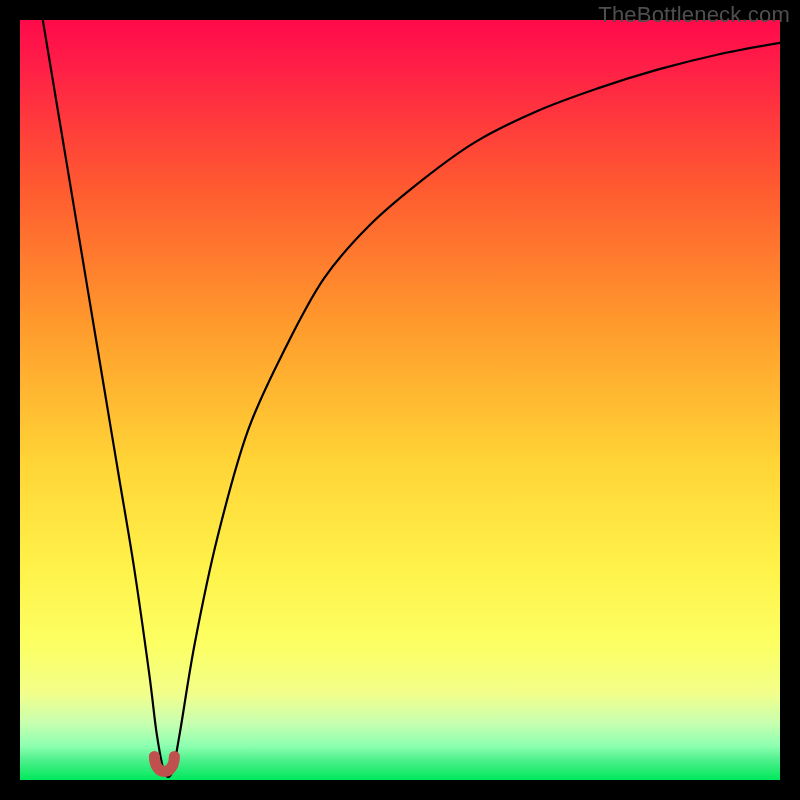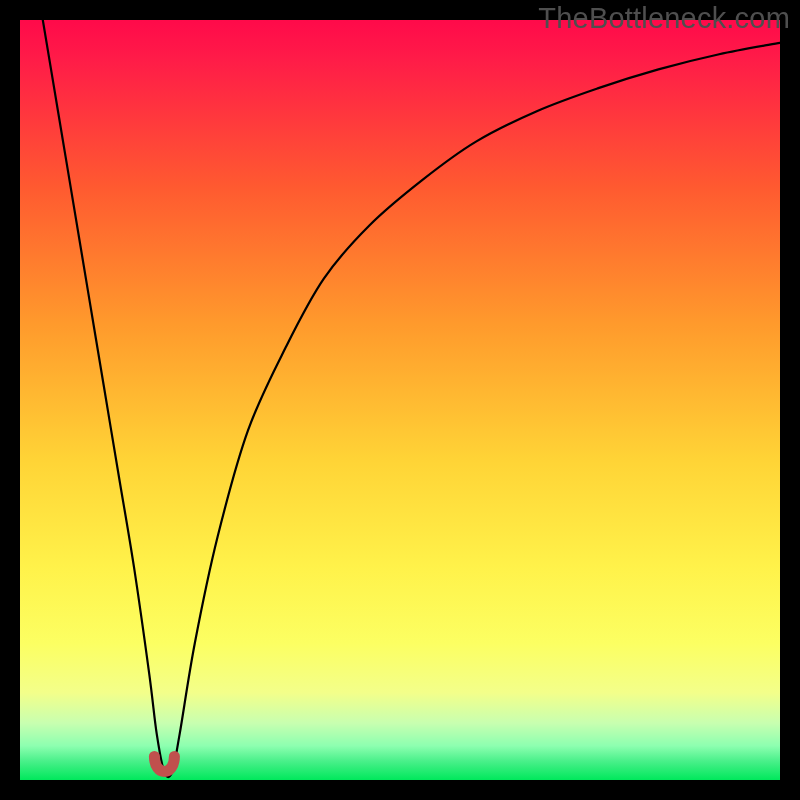--- a/index.html
+++ b/index.html
@@ -29,21 +29,21 @@
   .plot-area svg {
     display: block;
     width: 100%;
     height: 100%;
   }
   .watermark {
     position: absolute;
     top: 2px;
     right: 10px;
     color: #4f4f4f;
-    font-size: 29px;
+    font-size: 22px;
     font-weight: 500;
     letter-spacing: 0.2px;
     user-select: none;
   }
 </style>
 </head>
 <body>
 
 <div class="frame">
 

